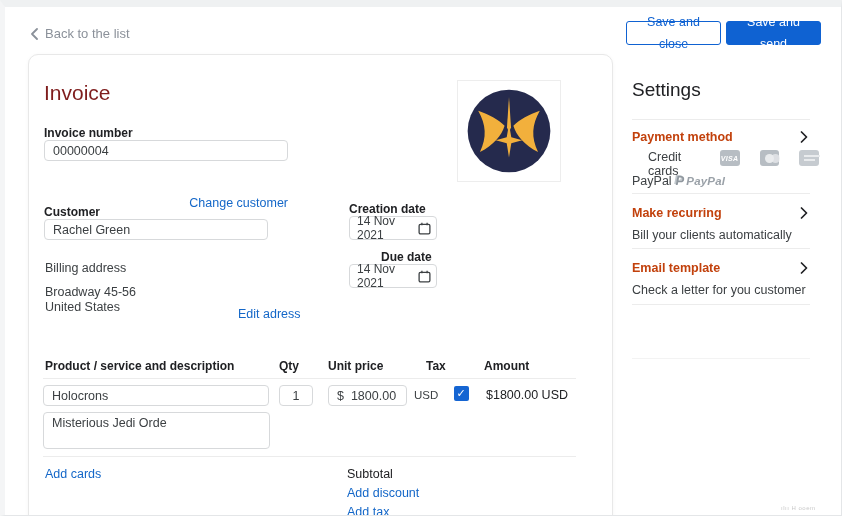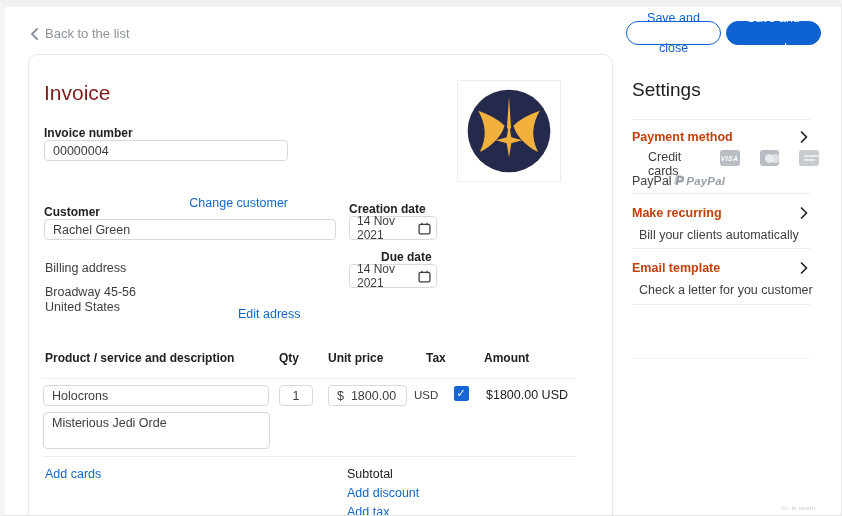--- a/index.html
+++ b/index.html
@@ -15,21 +15,21 @@
   }
 
   
   .back-link{
     position:absolute; left:25px; top:19px;
     display:flex; align-items:center; gap:7px;
     color:#8b919a; font-size:13px; cursor:pointer; text-decoration:none;
   }
   .btn{
     position:absolute; top:14px; height:24px; padding:0 12px;
-    border-radius:12px; font-size:12.5px; line-height:30px;
+    border-radius:3px; font-size:12.5px; line-height:22px;
     display:flex; align-items:center; justify-content:center; cursor:pointer;
   }
   .btn-outline{ left:621px; width:95px; border:1px solid #0f62d2; color:#0f62d2; background:#fff; }
   .btn-fill{ left:721px; width:95px; border:1px solid #0f62d2; color:#fff; background:#0f62d2; }
 
   
   .card{
     position:absolute; left:23px; top:47px; width:585px; height:600px;
     background:#fff; border:1px solid #e8e8e8; border-radius:10px;
     box-shadow:0 1px 4px rgba(0,0,0,0.04);
@@ -50,41 +50,41 @@
 
   .logo-box{
     left:428px; top:25px; width:104px; height:102px;
     border:1px solid #ededed; background:#fff;
     display:flex; align-items:center; justify-content:center; position:absolute;
   }
   .logo-box svg{ position:static; }
 
   .change-customer{ left:15px; top:141px; width:244px; text-align:right; }
   .customer-label{ left:15px; top:150px; }
-  .customer-input{ left:15px; top:164px; width:292px; }
+  .customer-input{ left:15px; top:164px; width:224px; }
 
   .date-label{ left:320px; }
   .creation-label{ top:147px; }
   .date-input{
     left:320px; width:88px; height:24px; border:1px solid #d7d9db; border-radius:4px;
     display:flex; align-items:center; gap:5px; padding:0 5px 0 7px;
     font-size:12px; color:#3c4043; cursor:pointer; background:#fff;
   }
   .date-input svg{ position:static; flex:none; }
   .date-input span{ position:static; }
   .creation-input{ top:161px; }
   .due-label{ top:195px;padding-left:32px; }
   .due-input{ top:209px; }
 
   .billing-label{ left:16px; top:206px; font-size:12.5px; font-weight:400; color:#3c4043; }
   .edit-address{ left:209px; top:207px;margin-top:45px; }
   .address{ left:16px; top:230px; font-size:12.5px; color:#3c4043; line-height:15px; }
   .address div{ position:static; }
 
-  .col-head{ font-size:12px; font-weight:700; color:#202124; top:296px; white-space:nowrap;text-align:right; }
+  .col-head{ font-size:12px; font-weight:700; color:#202124; top:304px; white-space:nowrap;text-align:right; }
   .h-product{ left:16px; } .h-qty{ left:250px; } .h-unit{ left:299px; }
   .h-tax{ left:397px; } .h-amount{ left:455px; }
 
   .divider{ height:1px; background:#ececec; }
   .thead-divider{ left:14px; top:323px; width:533px; }
 
   .product-input{ left:14px; top:330px; width:226px; }
   .qty-input{ left:250px; top:330px; width:34px; text-align:center; }
   .unit-input{ left:299px; top:330px; width:79px; }
   .usd-label{ left:385px; top:334px; font-size:11.5px; color:#3c4043; }
@@ -109,21 +109,21 @@
   .subtotal-label{ left:318px; top:412px; font-size:12.5px; color:#202124; }
   .add-discount{ left:318px; top:431px; }
   .add-tax{ left:318px; top:450px; }
 
   
   .settings{ position:absolute; left:627px; top:60px; width:178px; }
   .settings *{ position:absolute; }
   .settings-title{ left:0; top:12px; font-size:19px; font-weight:400; color:#202124; }
   .s-div1{ left:0; top:52px; width:178px; }
   .s-row-title{ font-size:12.5px; font-weight:700; color:#c2410c; left:0; }
-  .s-sub{ font-size:12.5px; color:#3c4043; left:0; white-space:nowrap;margin-left:7px; }
+  .s-sub{ font-size:12.5px; color:#3c4043; left:0; white-space:nowrap; }
   .chev{ right:2px; width:8px; height:12px; }
   .pm-title{ top:63px; } .pm-chev{ top:64px; }
   .cc-row{ left:16px; top:83px; display:flex; gap:20px; }
   .cc-row *{ position:static; }
   .cc-label, .pp-label{ font-size:12.5px; color:#3c4043; }
   .badge{
     width:26px; height:16px; border-radius:3px; background:#b7bdc3;
     display:inline-flex; align-items:center; justify-content:center; position:relative;
   }
   .badge-visa span{ color:#fff; font-size:7px; font-weight:700; font-style:italic; letter-spacing:.3px; }

